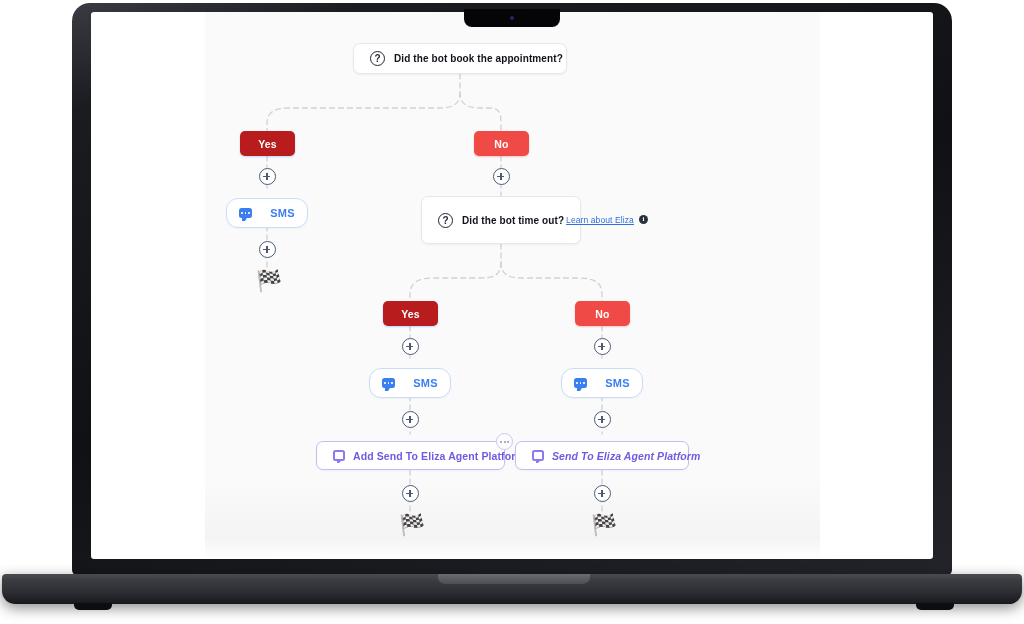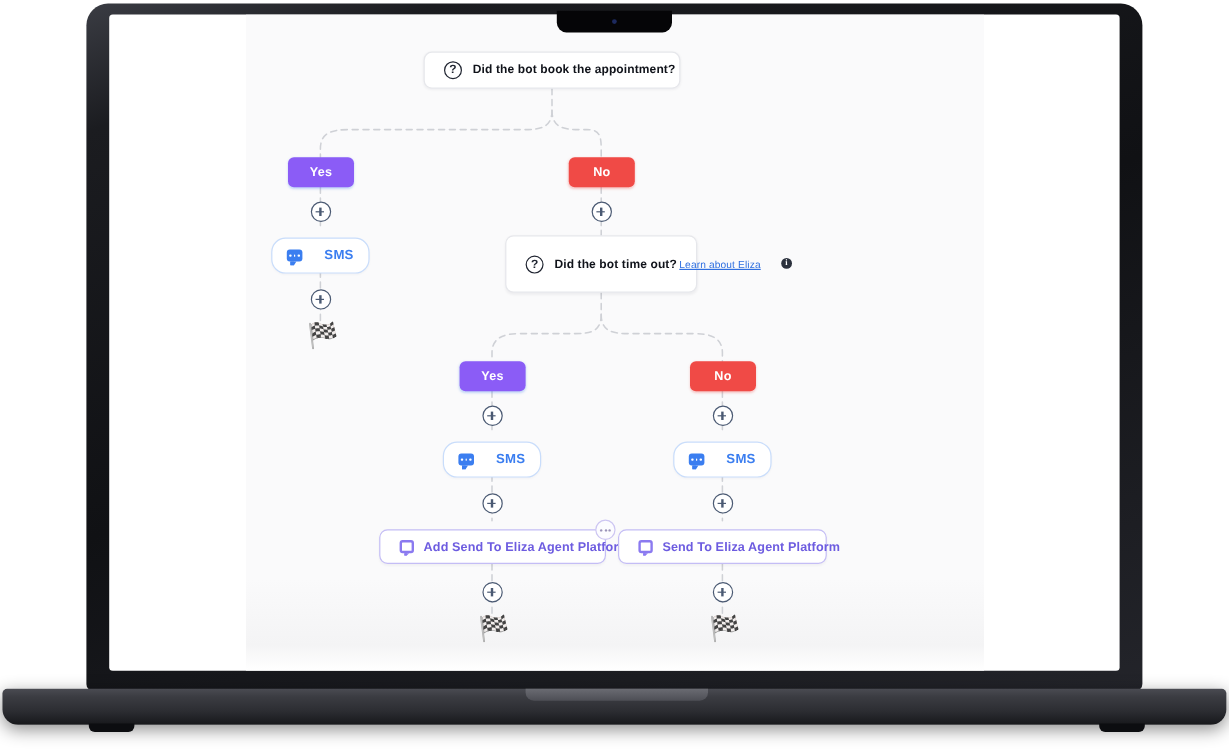--- a/index.html
+++ b/index.html
@@ -111,21 +111,21 @@
     font-weight: 700;
   }
   .qtext {
     font-size: 10px;
     color: #10131a;
     font-weight: 600;
     letter-spacing: .1px;
     white-space: nowrap;
   }
   .qbody { display: flex; flex-direction: row; align-items: center; gap: 2px; }
-  .qlinkrow { display: flex; gap: 17px; }
+  .qlinkrow { display: flex; gap: 5px; }
   .qlink {
     font-size: 8.5px;
     color: #2f6fe0;
     text-decoration: underline;
     white-space: nowrap;
     letter-spacing: .1px;
   }
   .info-icon {
     width: 9px; height: 9px;
     border-radius: 50%;
@@ -139,21 +139,21 @@
   }
 
   .pill {
     border-radius: 5px;
     display: flex; align-items: center; justify-content: center;
     font-size: 10.5px;
     font-weight: 700;
     color: #ffffff;
     letter-spacing: .2px;
   }
-  .pill.yes { background: #8b5cf6; box-shadow: 0 1px 2px rgba(59,126,240,.3); }
+  .pill.yes { background: #b91c1c; box-shadow: 0 1px 2px rgba(59,126,240,.3); }
   .pill.no  { background: #f04a46; box-shadow: 0 1px 2px rgba(240,74,70,.3); }
 
   .smsnode {
     background: #ffffff;
     border: 1px solid #c9ddfb;
     border-radius: 12px;
     box-shadow: 0 1px 2px rgba(16,24,40,.04);
     display: flex; align-items: center; justify-content: center;
     gap: 18px;
   }
@@ -382,21 +382,21 @@
       <div class="node agentnode" style="left:225px; top:429px; width:189px; height:29px;">
         <span class="pbubble"></span>
         <span class="agent-label">Add Send To Eliza Agent Platform</span>
       </div>
       <div class="dots-badge" style="left:405px; top:421px;">
         <i></i>
           <i></i>
           <i></i>
       </div>
 
-      <div class="node agentnode" style="left:424px; top:429px; width:174px; height:29px;">
+      <div class="node agentnode" style="left:424px; top:429px; width:174px; height:29px;font-style:italic;">
         <span class="pbubble"></span>
         <span class="agent-label">Send To Eliza Agent Platform</span>
       </div>
 
       <div class="plusnode" style="left:310.5px; top:473px;"></div>
       <div class="plusnode" style="left:502.5px; top:473px;"></div>
 
       <div class="flagnode" style="left:308px; top:502px;">🏁</div>
       <div class="flagnode" style="left:500px; top:502px;">🏁</div>
 

